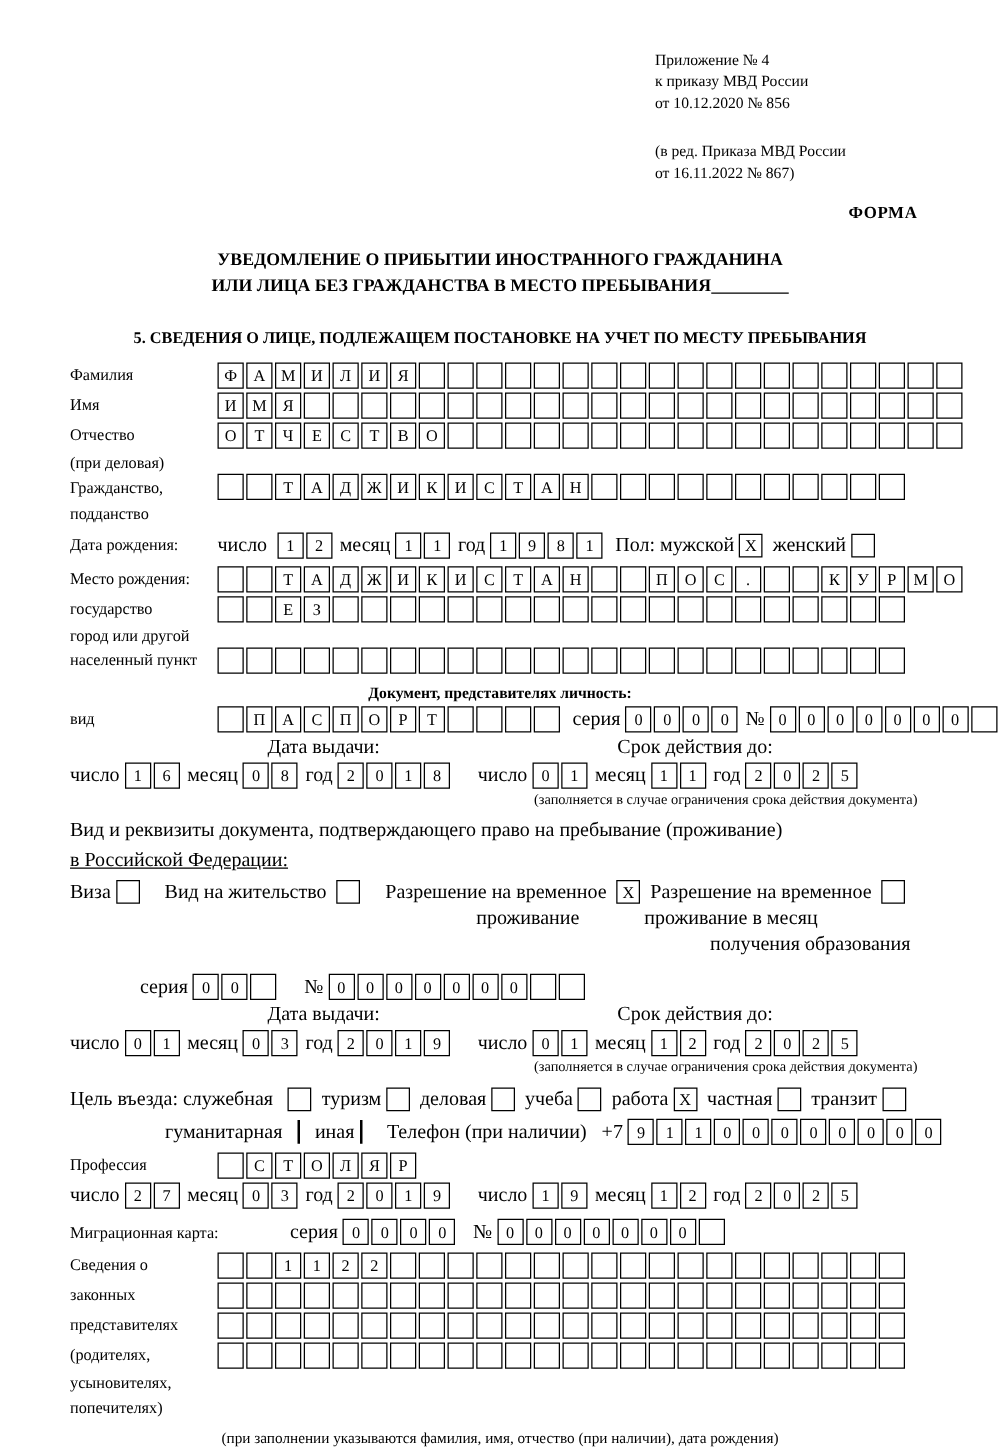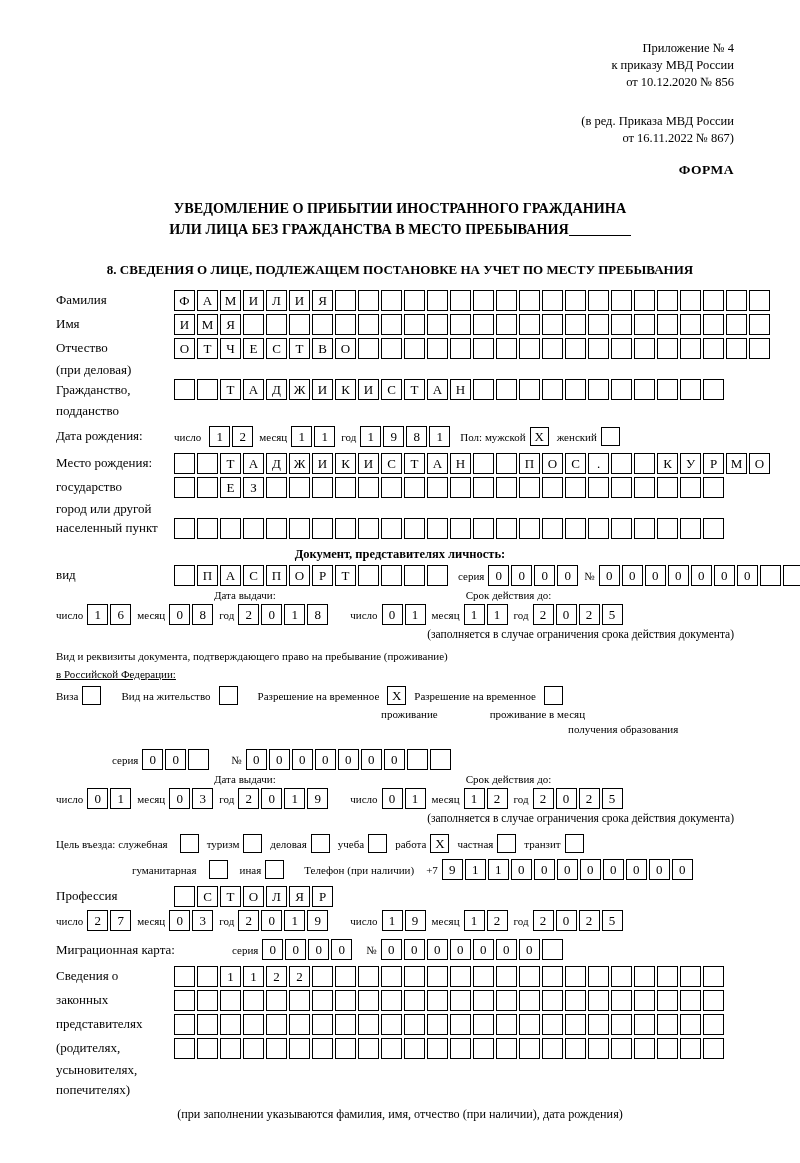--- a/index.html
+++ b/index.html
@@ -17,21 +17,21 @@
   .page {
     position: relative;
     width: 800px;
     height: 1163px;
     box-sizing: border-box;
     padding: 40px 56px 10px 56px;
   }
 
   
   .hdr {
-    text-align: right;
+    text-align: left;
     font-size: 12.5px;
     line-height: 1.35;
     width: 210px;
     margin-left: auto;
     margin-right: 10px;
   }
   .hdr .grp2 { margin-top: 22px; }
   .forma {
     text-align: right;
     font-weight: bold;
@@ -64,21 +64,21 @@
   }
 
   
   .row {
     display: flex;
     align-items: center;
     margin-bottom: 3px;
     font-size: 13px;
     white-space: nowrap;
   }
-  .lbl { font-size: 11px; }
+  .lbl { font-size: 16px; }
 
   
   .cells { display: flex; }
   .cell {
     width: 21px;
     height: 21px;
     border: 1px solid #000;
     margin-right: 2px;
     box-sizing: border-box;
     font-size: 13px;
@@ -149,21 +149,21 @@
     <div>от 16.11.2022 № 867)</div>
   </div>
 
   <div class="forma">ФОРМА</div>
 
   <div class="title">
     <div>УВЕДОМЛЕНИЕ О ПРИБЫТИИ ИНОСТРАННОГО ГРАЖДАНИНА</div>
     <span>ИЛИ ЛИЦА БЕЗ ГРАЖДАНСТВА В МЕСТО ПРЕБЫВАНИЯ</span><span class="ul"></span>
   </div>
 
-  <div class="section-title">8. СВЕДЕНИЯ О ЛИЦЕ, ПОДЛЕЖАЩЕМ ПОСТАНОВКЕ НА УЧЕТ ПО МЕСТУ ПРЕБЫВАНИЯ</div>
+  <div class="section-title">5. СВЕДЕНИЯ О ЛИЦЕ, ПОДЛЕЖАЩЕМ ПОСТАНОВКЕ НА УЧЕТ ПО МЕСТУ ПРЕБЫВАНИЯ</div>
 
   <div class="row">
     <div class="label-col">Фамилия</div>
     <div class="cells">
         <div class="cell">Ф</div>
         <div class="cell">А</div>
         <div class="cell">М</div>
         <div class="cell">И</div>
         <div class="cell">Л</div>
         <div class="cell">И</div>

